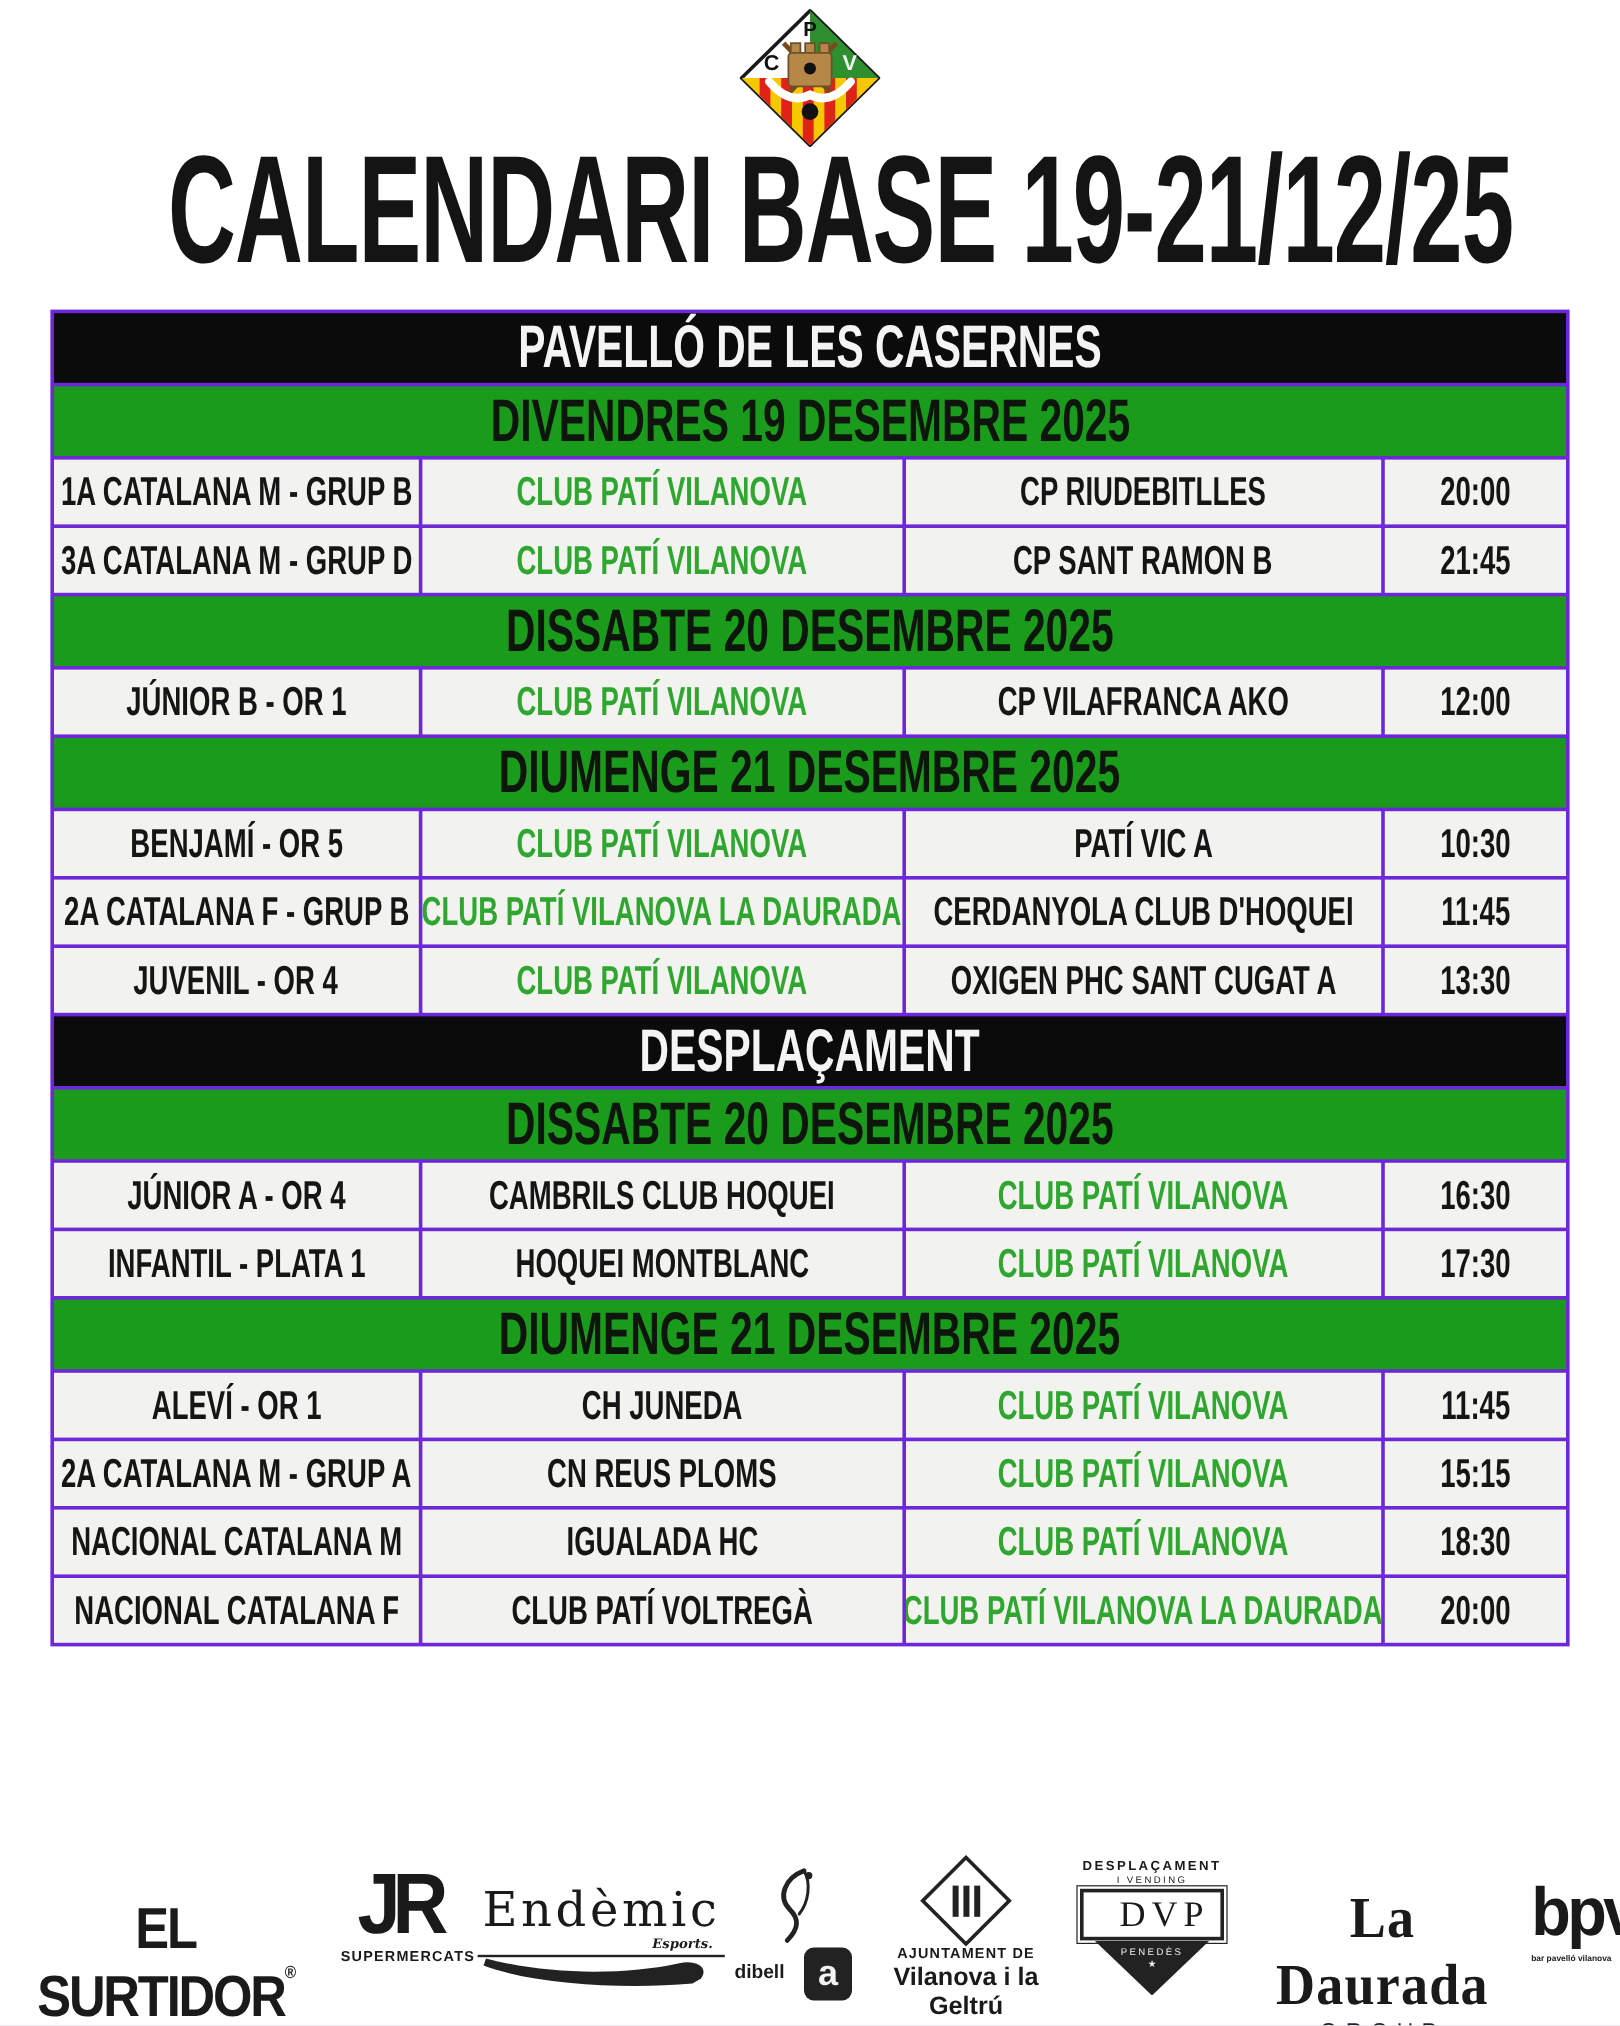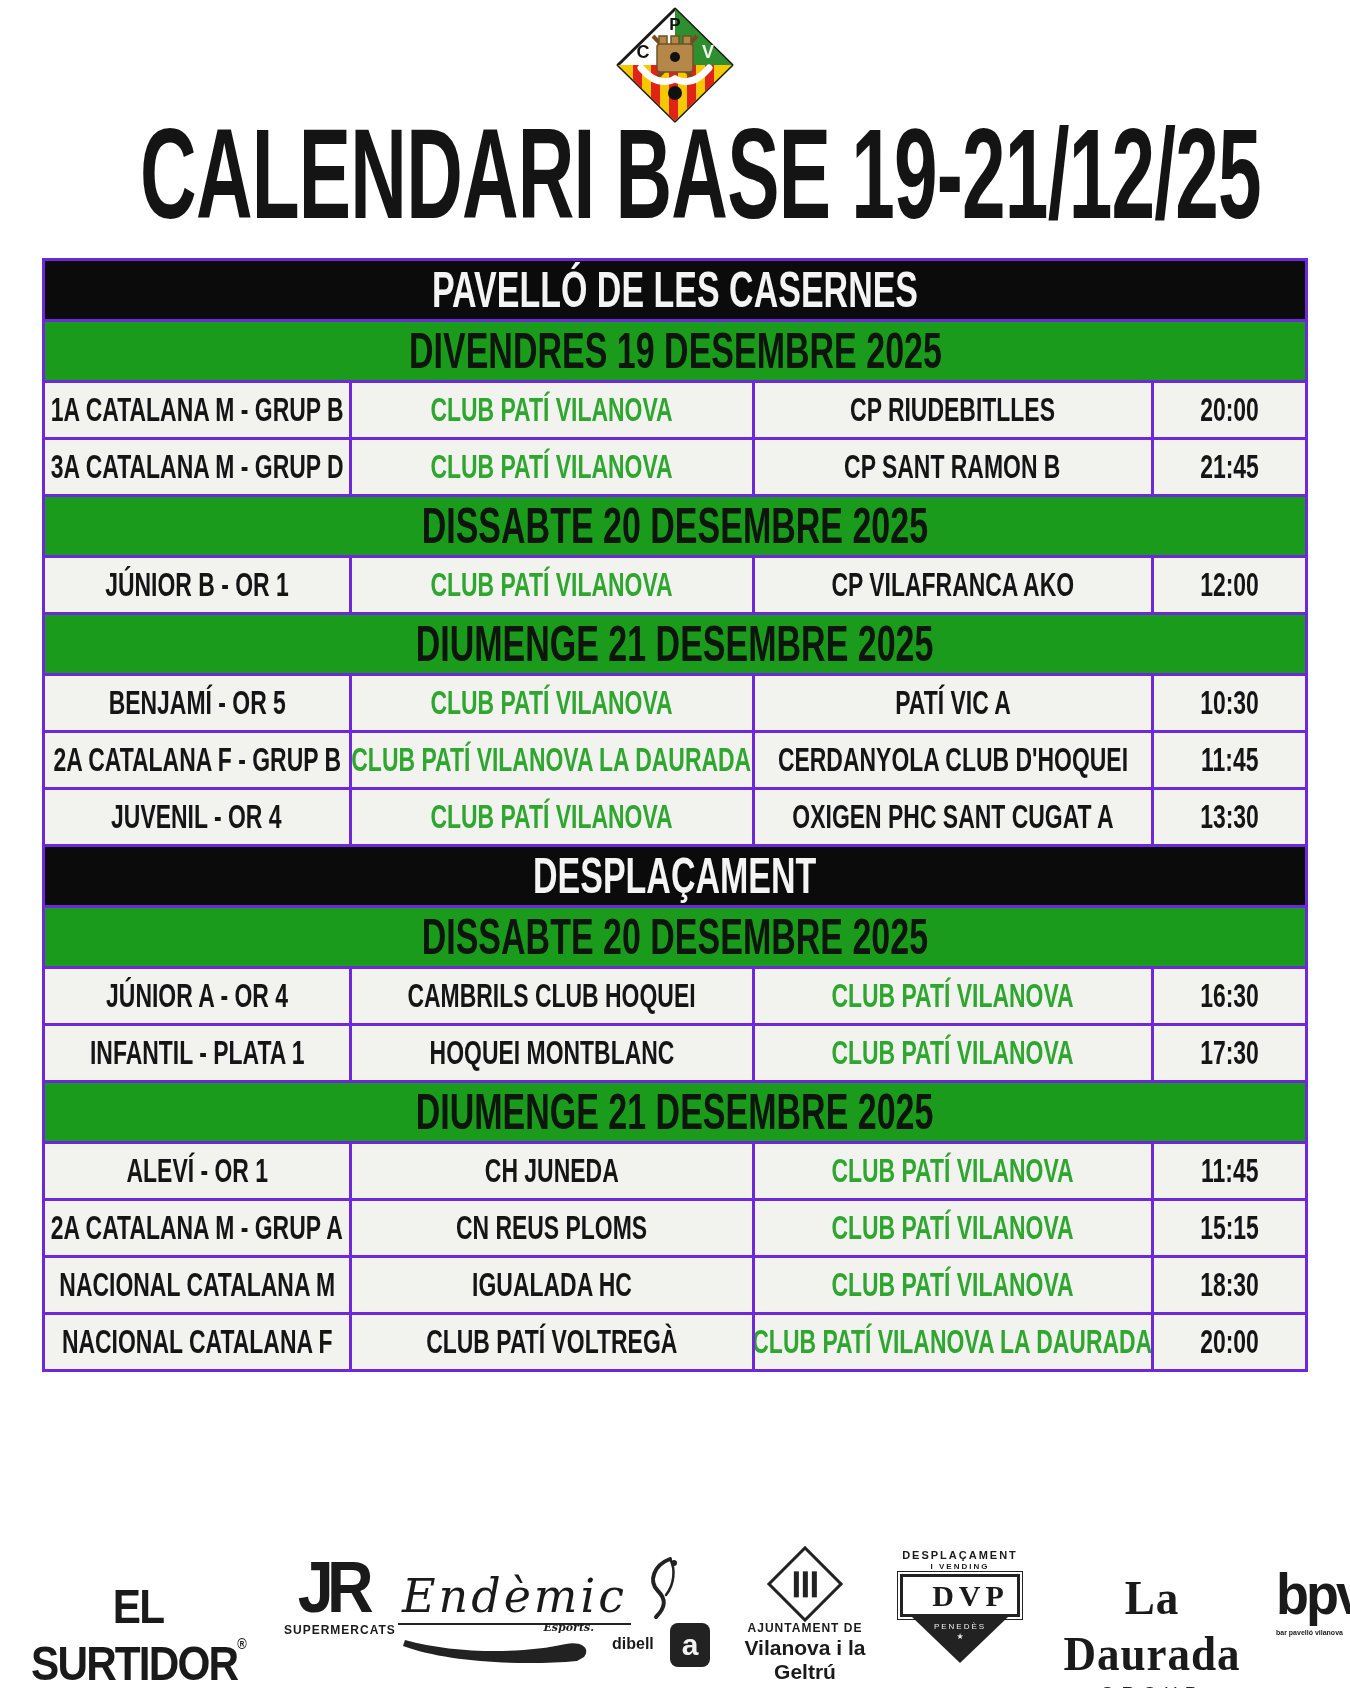--- a/index.html
+++ b/index.html
@@ -41,40 +41,40 @@
   
   .sponsors { position:absolute; left:0; top:1545px; width:1350px; height:143px; color:#1a1a1a; }
   .logo { position:absolute; }
   .surtidor { left:8px; top:36px; width:260px; text-align:center; }
   .surtidor .main { font-size:46px; font-weight:700; letter-spacing:-2px; display:inline-block; transform:scale(0.92,1.05); }
   .surtidor sup { font-size:14px; font-weight:700; vertical-align:top; }
   .jr { left:284px; top:8px; width:96px; text-align:center; }
   .jr .main { font-size:68px; font-weight:700; letter-spacing:-7px; line-height:1.0; display:inline-block; transform:scale(0.95,1.05); }
   .jr .sub { font-size:12px; font-weight:700; letter-spacing:1px; margin-top:2px; }
   .endemic { left:398px; top:24px; width:196px; text-align:center; }
-  .endemic .main { font-family:"DejaVu Serif", serif; font-style:italic; font-size:46px; letter-spacing:3px; border-bottom:2px solid #222; padding:0 4px 0 4px; }
+  .endemic .main { font-family:"DejaVu Serif", serif; font-size:40px; letter-spacing:3px; border-bottom:2px solid #222; padding:0 4px 14px 4px; }
   .endemic .sub { font-family:"DejaVu Serif", serif; font-style:italic; font-size:11px; text-align:right; margin-top:-2px;font-weight:bold; }
   .endemic svg { display:block; margin:2px auto 0 auto; }
   .dibell { left:612px; top:10px; width:100px; height:120px; }
   .dibell svg.person { position:absolute; left:28px; top:0; }
   .dibell .word { position:absolute; left:0; bottom:22px; font-size:16px; font-weight:700; }
   .dibell .abox { position:absolute; right:2px; bottom:8px; width:40px; height:44px; background:#222; border-radius:8px;
                   color:#f2f2f2; font-size:30px; font-weight:700; display:flex; align-items:center; justify-content:center; }
   .ajuntament { left:726px; top:12px; width:158px; text-align:center; }
   .aj-icon { width:54px; height:54px; margin:0 auto 10px auto; display:flex; align-items:center; justify-content:center;
              border:3px solid #222; transform:rotate(45deg); }
   .aj-bars { display:flex; gap:4px; transform:rotate(-45deg); }
   .aj-bars i { width:5px; height:26px; background:#222; display:block; }
   .ajuntament .line1 { font-size:12px; font-weight:700; letter-spacing:1px; }
   .ajuntament .line2 { font-size:21px; font-weight:700; margin-top:1px; }
   .dvp { left:900px; top:4px; width:120px; text-align:center; }
   .dvp .arc { font-size:11px; font-weight:700; letter-spacing:2px; }
-  .dvp .vending { font-size:8px; font-weight:700; letter-spacing:2px; margin:1px 0 3px 0; }
+  .dvp .vending { font-size:8px; font-weight:400; letter-spacing:2px; margin:1px 0 3px 0; }
   .dvp .box { border:3px solid #222; outline:1px solid #222; outline-offset:2px; font-family:"Liberation Serif", serif;
-              font-size:30px; font-weight:700; letter-spacing:5px; padding:2px 0 1px 21px; background:#fff; }
+              font-size:30px; font-weight:400; letter-spacing:5px; padding:2px 0 1px 21px; background:#fff; }
   .dvp .tri { width:96px; margin:0 auto; background:#222; color:#eee;
               clip-path:polygon(0 0,100% 0,50% 100%); padding:5px 0 22px 0; }
   .dvp .tri .pen { font-size:8px; letter-spacing:2px; display:block; }
   .dvp .tri .star { font-size:8px; display:block; margin-top:1px; }
   .daurada { left:1030px; top:28px; width:244px; text-align:center; }
   .daurada .main { font-family:"Liberation Serif", serif; font-size:46px; font-weight:700; letter-spacing:1px; display:inline-block; transform:scale(0.98,1.05); }
   .daurada .sub { font-size:19px; letter-spacing:7px; margin-top:4px; color:#222; }
   .bpv { left:1276px; top:22px; width:72px; }
   .bpv .main { font-size:54px; font-weight:700; letter-spacing:-3px; line-height:1.0; display:inline-block; transform:scale(1,1.05); }
   .bpv .sub { font-size:7px; font-weight:700; margin-top:8px; white-space:nowrap; }

